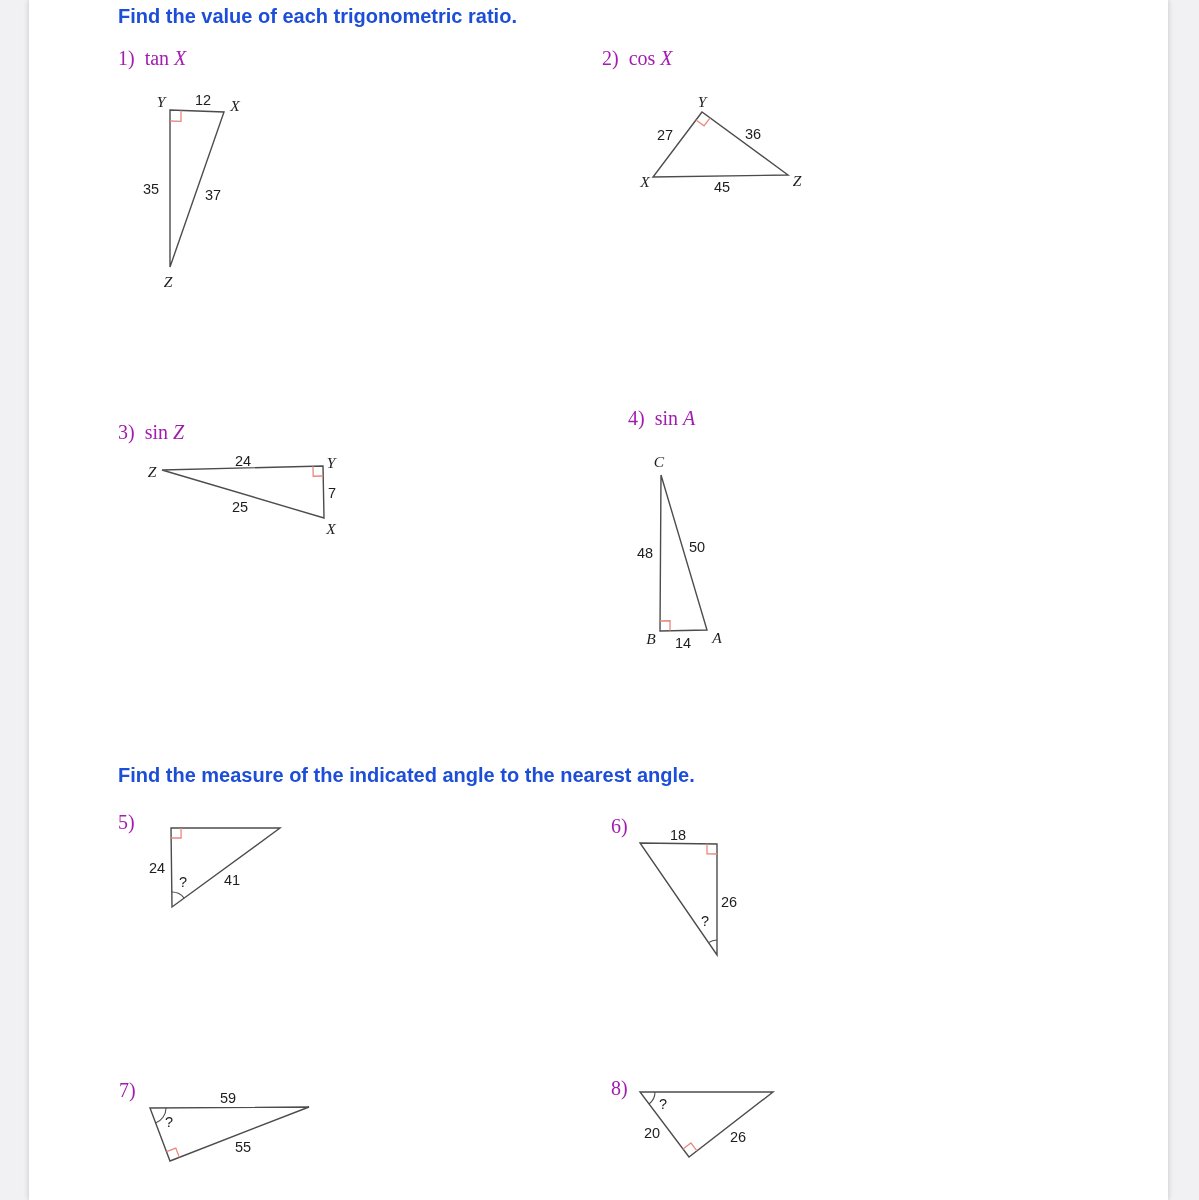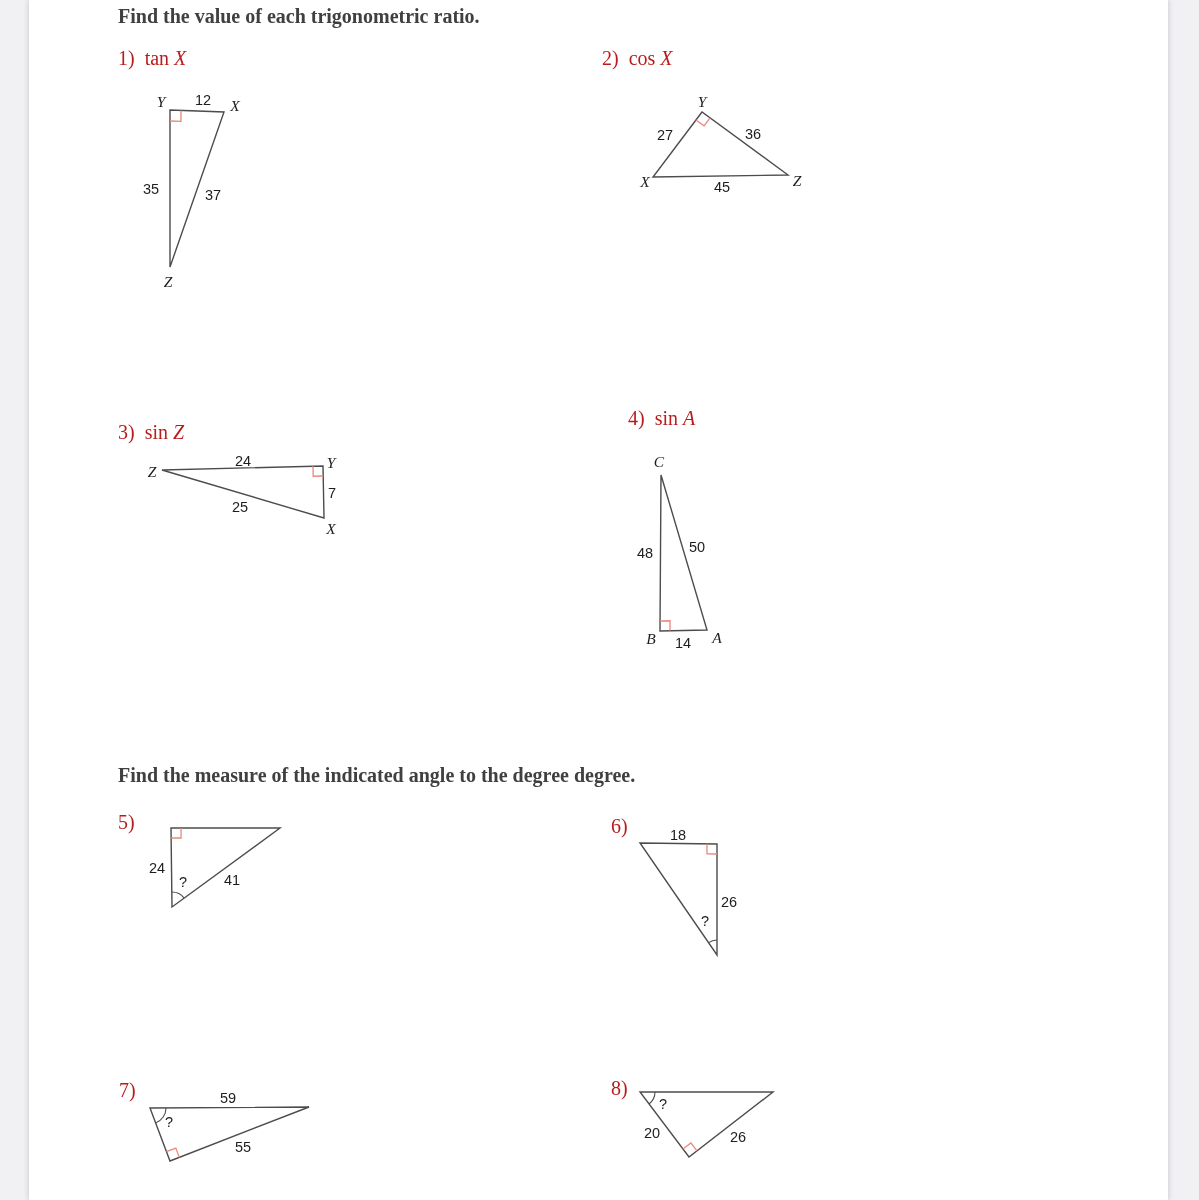--- a/index.html
+++ b/index.html
@@ -9,47 +9,47 @@
     font-family:"Liberation Serif",serif;
     overflow:hidden;
   }
   .paper{
     position:absolute;left:29px;top:0;width:1139px;height:1200px;
     background:#ffffff;
     box-shadow:0 0 5px rgba(70,70,85,.28);
   }
   .sec-title{
     position:absolute;margin:0;
-    font-family:Liberation Serif, serif;
-    font-size:20px;font-weight:bold;color:#404040;line-height:24px;
+    font-family:Liberation Sans, sans-serif;
+    font-size:20px;font-weight:bold;color:#1d4ed8;line-height:24px;
     white-space:nowrap;
   }
   #sec1{left:118px;top:4px;}
   #sec2{left:118px;top:763px;}
   .p-header{
-    position:absolute;font-size:20px;color:#b91c1c;line-height:24px;white-space:nowrap;
+    position:absolute;font-size:20px;color:#a21caf;line-height:24px;white-space:nowrap;
   }
   .p-header .pnum{margin-right:10px;}
   .p-header .pfunc{margin-right:5px;}
   .p-header .pvar{font-style:italic;}
   svg.p-figure{position:absolute;overflow:visible;}
   svg.p-figure text.num{
     font-family:"Liberation Sans",sans-serif;font-size:14.5px;fill:#1d1d1d;
   }
   svg.p-figure text.vertex{
     font-family:"Liberation Serif",serif;font-style:italic;font-size:15.5px;fill:#1d1d1d;
   }
 </style>
 </head>
 <body>
 
 <div class="paper"></div>
 
 <h1 class="sec-title" id="sec1">Find the value of each trigonometric ratio.</h1>
-<h1 class="sec-title" id="sec2">Find the measure of the indicated angle to the degree degree.</h1>
+<h1 class="sec-title" id="sec2">Find the measure of the indicated angle to the nearest angle.</h1>
 
 <div class="p-header" style="left: 118px; top: 46px;">
   <span class="pnum">1)</span><span class="pfunc">tan</span><span class="pvar">X</span>
 </div>
 <svg class="p-figure" viewBox="0 0 115 205" width="115" height="205" style="left: 140px; top: 88px;">
     <polygon points="30,22 84,24 30,179" fill="none" stroke="#4c4c4c" stroke-width="1.4" stroke-linejoin="miter"></polygon>
     <polyline points="40.99246317143444,22.407128265608684 40.99246317143444,33.407128265608684 30,33" fill="none" stroke="#e8897c" stroke-width="1.3"></polyline>
     <text x="21" y="13" text-anchor="middle" dominant-baseline="central" class="vertex">Y</text>
     <text x="63" y="12" text-anchor="middle" dominant-baseline="central" class="num">12</text>
     <text x="95" y="17" text-anchor="middle" dominant-baseline="central" class="vertex">X</text>

